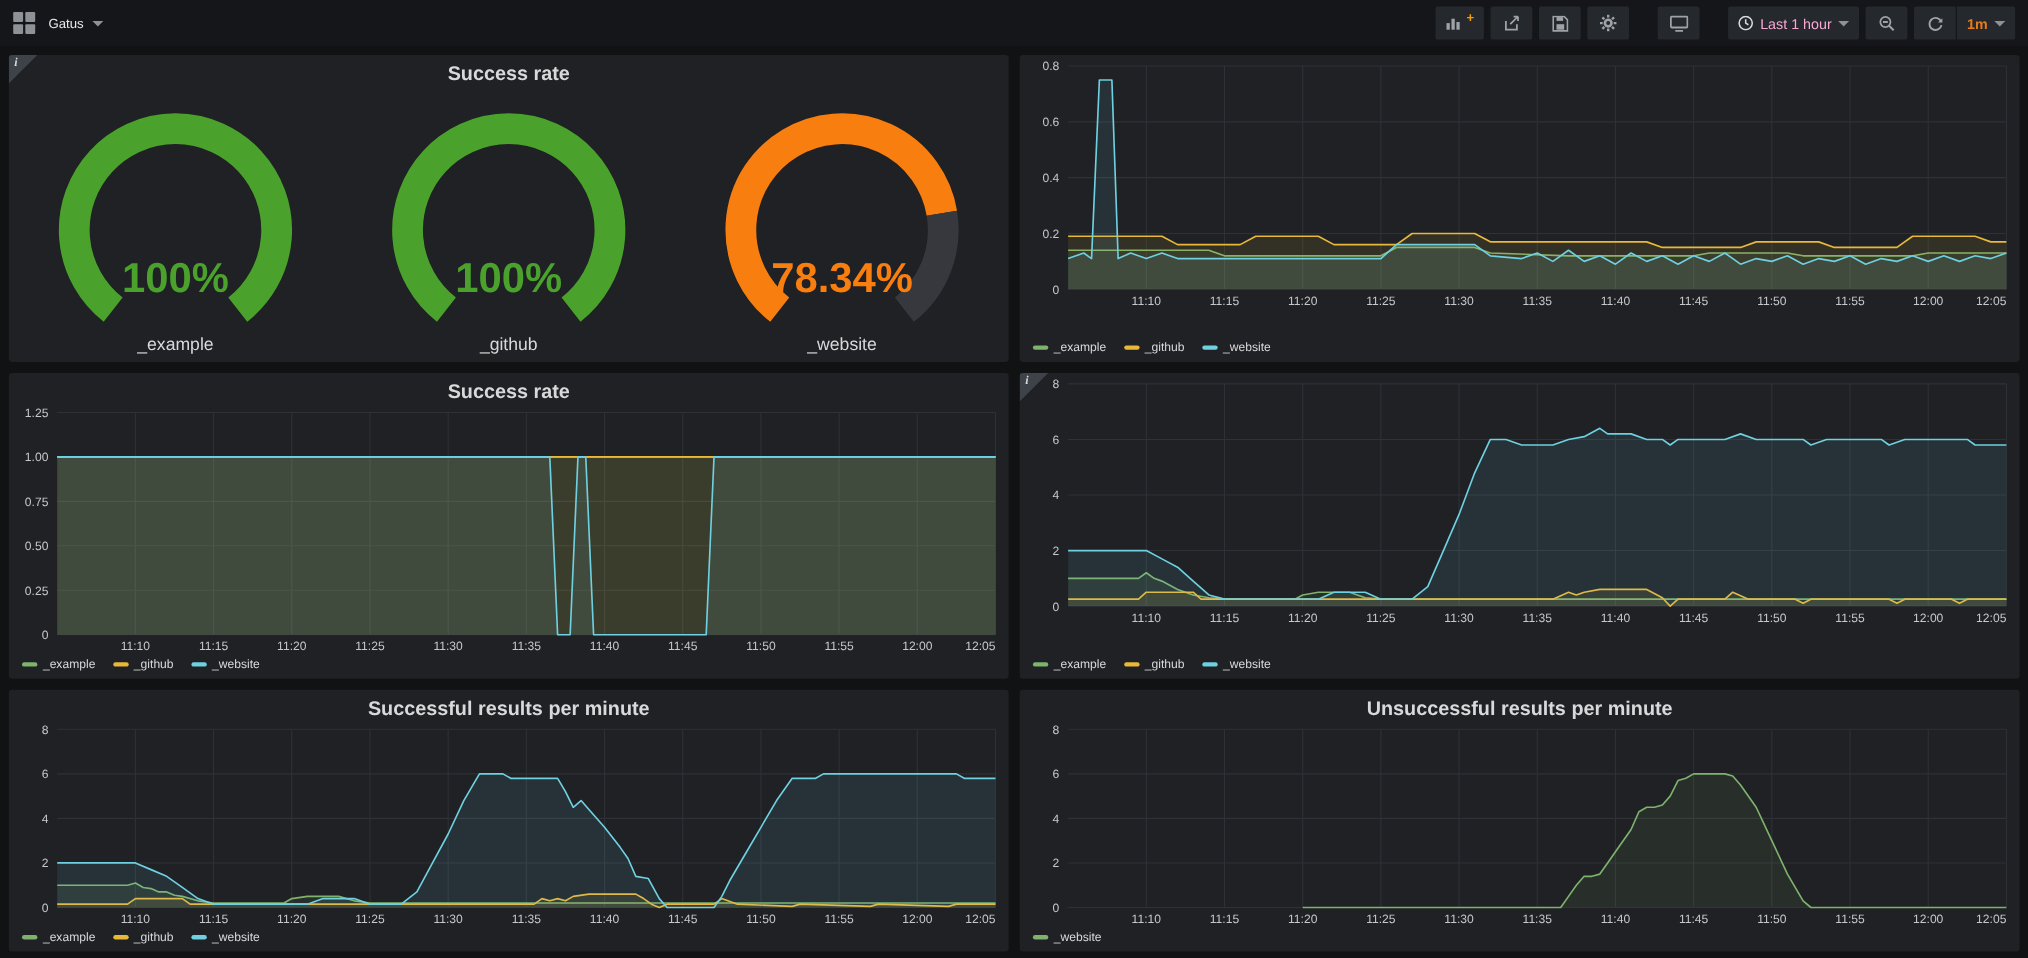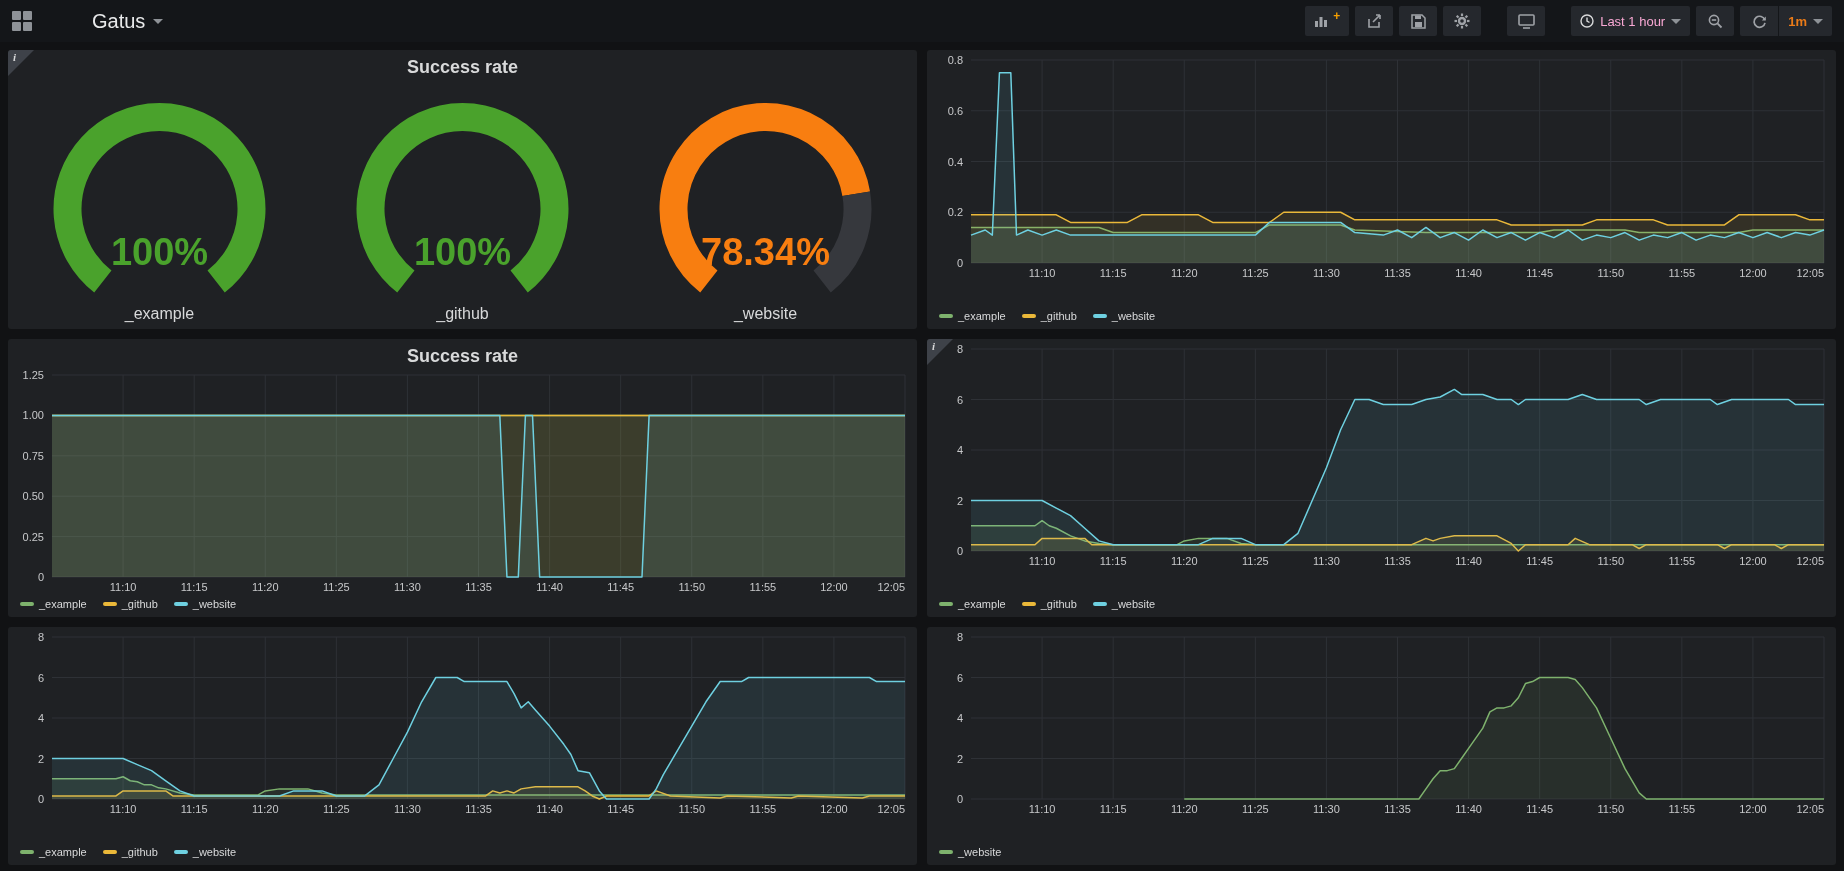--- a/index.html
+++ b/index.html
@@ -6,21 +6,21 @@
   html,body { width:1844px; height:871px; overflow:hidden; background:#111214;
     font-family:"Liberation Sans", sans-serif; color:#d8d9da; }
 
   
   .navbar { height:42px; background:#141619; display:flex; align-items:center;
     padding:0 12px; justify-content:space-between; }
   .nav-left { display:flex; align-items:center; gap:12px; }
   .grid-icon { display:grid; grid-template-columns:9px 9px; grid-template-rows:9px 9px;
     gap:2px; cursor:pointer; }
   .grid-icon span { background:#8e9297; border-radius:1px; }
-  .dash-title { font-size:20px; color:#e9eaeb; font-weight:400; cursor:pointer; display:flex; align-items:center; gap:8px;margin-left:48px; }
+  .dash-title { font-size:12px; color:#e9eaeb; font-weight:400; cursor:pointer; display:flex; align-items:center; gap:8px; }
   .caret { width:0; height:0; border-left:5px solid transparent; border-right:5px solid transparent;
     border-top:5px solid #8e9297; display:inline-block; }
   .nav-right { display:flex; align-items:center; gap:6px; }
   .nav-btn { background:#25282d; border:none; color:#9fa2a7; height:30px; min-width:38px;
     border-radius:2px; display:flex; align-items:center; justify-content:center; gap:6px;
     font-size:13px; cursor:pointer; padding:0 9px; font-family:inherit; }
   .nav-btn svg { display:block; }
   .nav-gap { width:14px; }
   .btn-group { display:flex; gap:1px; }
   .btn-group .nav-btn { border-radius:0; }
@@ -364,20 +364,21 @@
           <span class="legend-label">_github</span>
         </span>
         <span class="legend-item">
           <span class="legend-marker" style="background: rgb(110, 208, 224);"></span>
           <span class="legend-label">_website</span>
         </span>
       </div>
   </section>
 
   <section class="panel">
+    <h2 class="panel-title">Successful results per minute</h2>
     <div class="plot">
         <svg width="909" height="190">
           <line x1="44" x2="897" y1="172" y2="172" stroke="#2e3136" stroke-width="1"></line>
           <text x="36" y="176" text-anchor="end" fill="#c7c8ca" font-size="11">0</text>
           <line x1="44" x2="897" y1="131.5" y2="131.5" stroke="#2e3136" stroke-width="1"></line>
           <text x="36" y="135.5" text-anchor="end" fill="#c7c8ca" font-size="11">2</text>
           <line x1="44" x2="897" y1="91" y2="91" stroke="#2e3136" stroke-width="1"></line>
           <text x="36" y="95" text-anchor="end" fill="#c7c8ca" font-size="11">4</text>
           <line x1="44" x2="897" y1="50.5" y2="50.5" stroke="#2e3136" stroke-width="1"></line>
           <text x="36" y="54.5" text-anchor="end" fill="#c7c8ca" font-size="11">6</text>
@@ -425,20 +426,21 @@
           <span class="legend-label">_github</span>
         </span>
         <span class="legend-item">
           <span class="legend-marker" style="background: rgb(110, 208, 224);"></span>
           <span class="legend-label">_website</span>
         </span>
       </div>
   </section>
 
   <section class="panel">
+    <h2 class="panel-title">Unsuccessful results per minute</h2>
     <div class="plot">
         <svg width="909" height="190">
           <line x1="44" x2="897" y1="172" y2="172" stroke="#2e3136" stroke-width="1"></line>
           <text x="36" y="176" text-anchor="end" fill="#c7c8ca" font-size="11">0</text>
           <line x1="44" x2="897" y1="131.5" y2="131.5" stroke="#2e3136" stroke-width="1"></line>
           <text x="36" y="135.5" text-anchor="end" fill="#c7c8ca" font-size="11">2</text>
           <line x1="44" x2="897" y1="91" y2="91" stroke="#2e3136" stroke-width="1"></line>
           <text x="36" y="95" text-anchor="end" fill="#c7c8ca" font-size="11">4</text>
           <line x1="44" x2="897" y1="50.5" y2="50.5" stroke="#2e3136" stroke-width="1"></line>
           <text x="36" y="54.5" text-anchor="end" fill="#c7c8ca" font-size="11">6</text>

